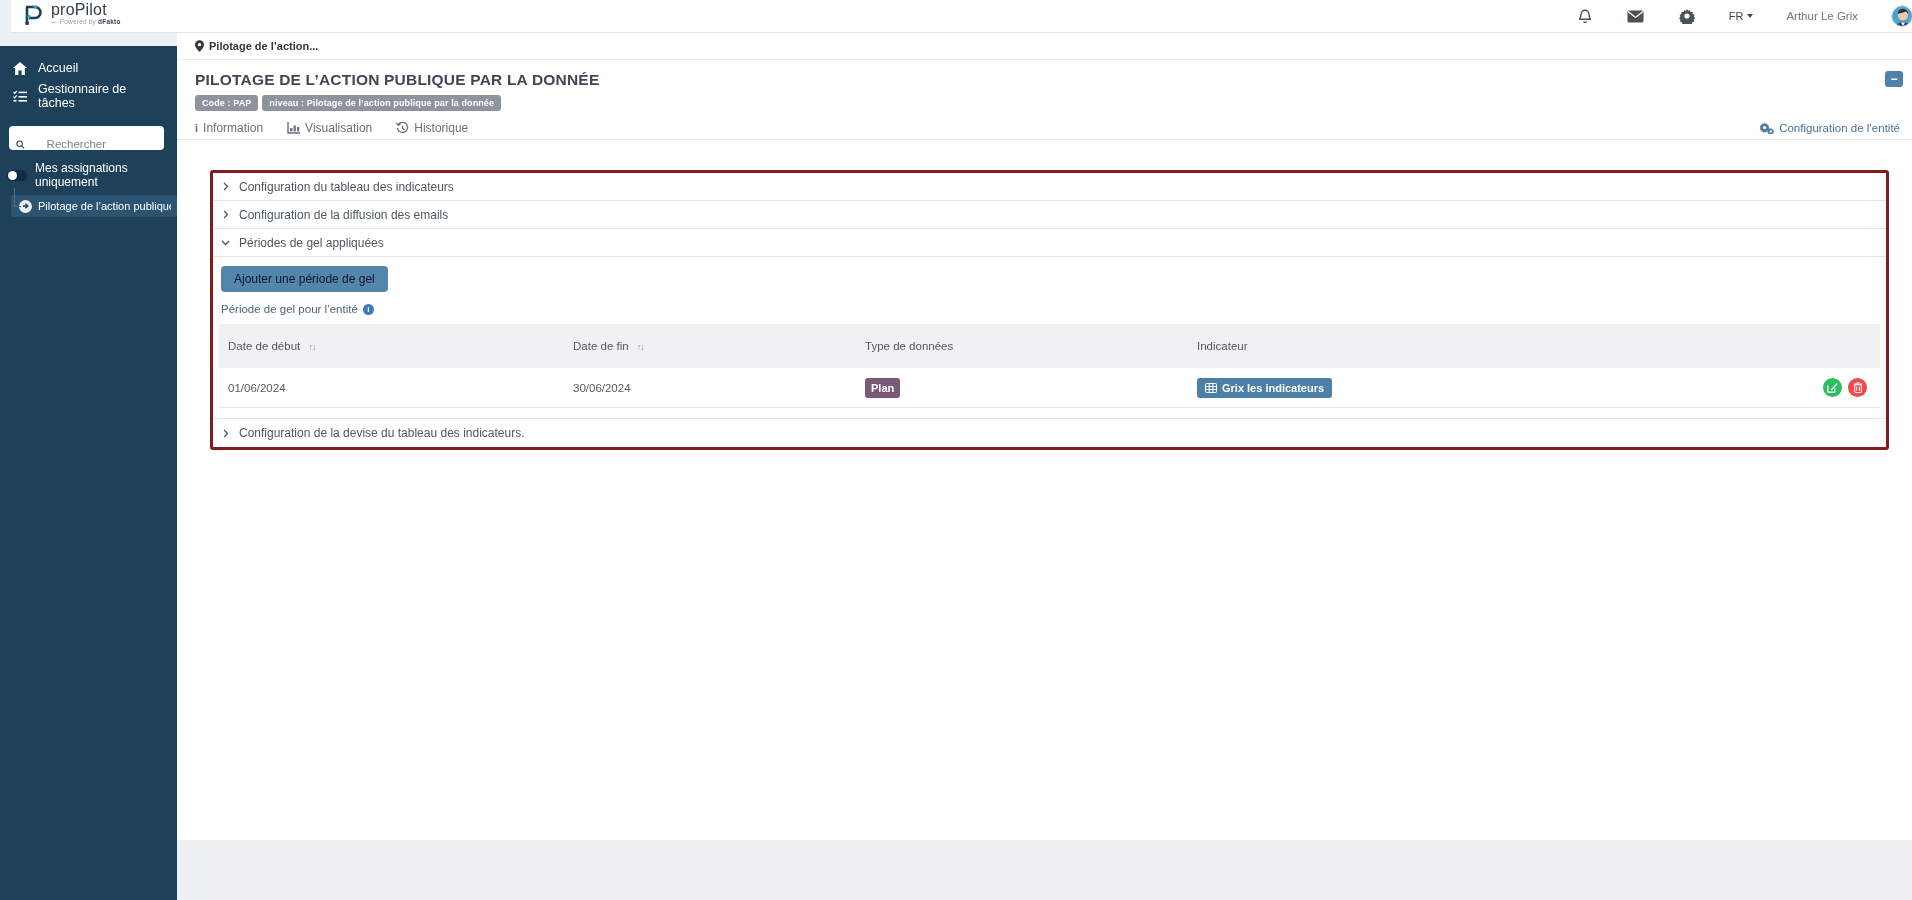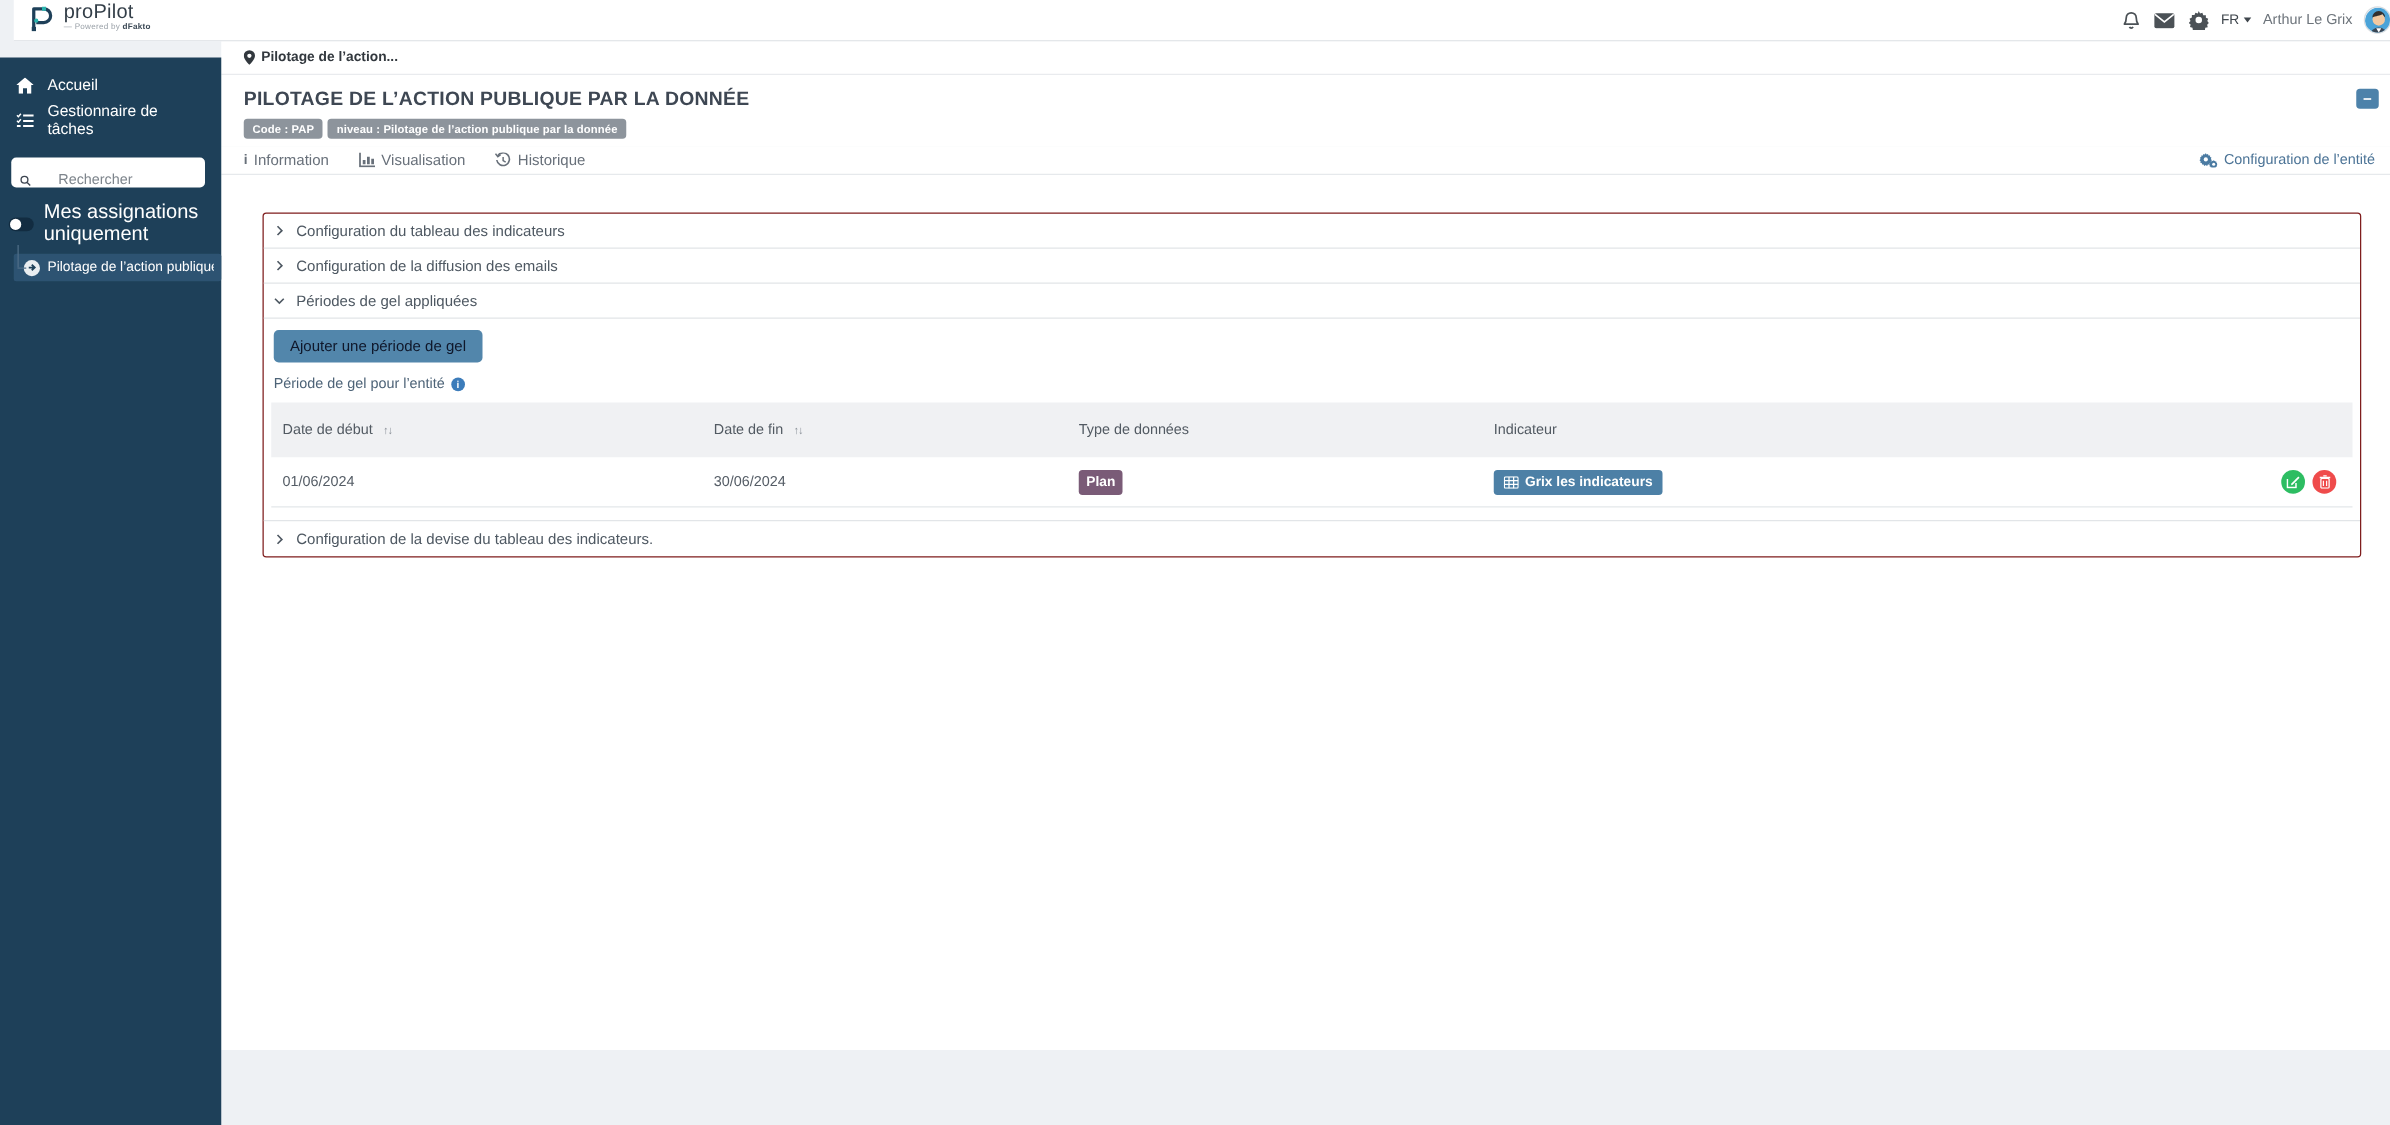--- a/index.html
+++ b/index.html
@@ -16,21 +16,21 @@
     position: absolute; top:0; left:11px; width:1912px; height:33px;
     background:#fff; border-bottom:1px solid #e4e7ea;
     display:flex; align-items:center; justify-content:space-between;
     padding:0 10px 0 8px; z-index:5;
   }
   .logo-wrap { display:flex; align-items:flex-start; gap:6px; cursor:pointer; }
   .logo-text-col { display:flex; flex-direction:column; }
   .logo-name { font-size:16px; color:#333e48; font-weight:500; letter-spacing:.2px; line-height:17px; }
   .logo-powered { font-size:6.5px; color:#9aa1a8; letter-spacing:.2px; }
   .logo-powered b { color:#394754; }
-  .topbar-right { display:flex; align-items:center; gap:9px; }
+  .topbar-right { display:flex; align-items:center; gap:33px; }
   .tb-icon { width:18px; height:18px; display:flex; align-items:center; justify-content:center; cursor:pointer; }
   .lang { font-size:11px; color:#3f464d; display:flex; align-items:center; gap:4px; cursor:pointer; }
   .caret-down { width:0; height:0; border-left:3.5px solid transparent; border-right:3.5px solid transparent; border-top:4px solid #3f464d; }
   .user-name { font-size:11.5px; color:#6d747b; }
   .avatar { width:22px; height:22px; border-radius:50%; overflow:hidden; cursor:pointer; border:1px solid #d8dde1; }
   
   .sidebar {
     position:absolute; top:46px; left:0; width:177px; height:867px;
     background:#1e4059; color:#fff; padding-top:8px; z-index:4;
   }
@@ -43,21 +43,21 @@
   .search-wrap input {
     border:none; outline:none; width:100%; font-size:11.5px;
     font-family:"Liberation Sans", sans-serif; color:#333; background:transparent;
   }
   .search-wrap input::placeholder { color:#7d848b; }
   .toggle-row { margin:11px 8px 0 7px; display:flex; align-items:center; gap:8px; }
   .toggle {
     width:20px; height:11px; background:#122c41; border-radius:6px; position:relative; cursor:pointer; flex:0 0 auto;
   }
   .toggle .knob { position:absolute; left:1px; top:1px; width:9px; height:9px; background:#fff; border-radius:50%; }
-  .toggle-label { font-size:16px; color:#fff; }
+  .toggle-label { font-size:12px; color:#fff; }
   .tree-zone { position:relative; margin-top:6px; }
   .tree-vline { position:absolute; left:14px; top:-7px; width:1px; height:18px; background:#4f6e87; }
   .tree-hline { position:absolute; left:14px; top:11px; width:7px; height:1px; background:#4f6e87; }
   .tree-item {
     margin-left:11px; height:22px; background:#2d5372; display:flex; align-items:center;
     gap:6px; padding:0 6px 0 8px; cursor:pointer; border-radius:2px;
   }
   .tree-bullet {
     width:13px; height:13px; border-radius:50%; background:#e9edf0; flex:0 0 auto;
     display:flex; align-items:center; justify-content:center;
@@ -85,21 +85,21 @@
   .tabs-row {
     background:#fff; border-bottom:1px solid #e6e9ec; padding:0 12px 0 18px;
     height:23px; display:flex; align-items:center; justify-content:space-between;
   }
   .tabs-left { display:flex; gap:24px; }
   .tab { display:flex; align-items:center; gap:5px; font-size:12px; color:#68707a; cursor:pointer; }
   .tab-i-glyph { font-size:11px; font-weight:bold; color:#68707a; font-style:normal; }
   .entity-config { display:flex; align-items:center; gap:5px; font-size:11.5px; color:#4b7396; cursor:pointer; }
   .content { background:#fff; height:700px; padding:30px 22px 0 33px; }
   
-  .panel { border:1px solid #7f1d1d; border-radius:3px; background:#fff; width:1679px; }
+  .panel { border:3px solid #7f1d1d; border-radius:3px; background:#fff; width:1679px; }
   .acc-header {
     height:28px; display:flex; align-items:center; gap:9px; padding:0 8px;
     border-bottom:1px solid #e2e5e8; cursor:pointer; font-size:12px; color:#4e5862;
   }
   .acc-header:last-child { border-bottom:none;text-align:center; }
   .chev { width:9px; height:9px; flex:0 0 auto; }
   .acc-body { padding:8px 6px 10px; border-bottom:1px solid #e2e5e8; }
   .add-btn {
     background:#5286ab; color:#0f172a; border:none; border-radius:4px;
     font-size:12px; font-family:"Liberation Sans", sans-serif;

